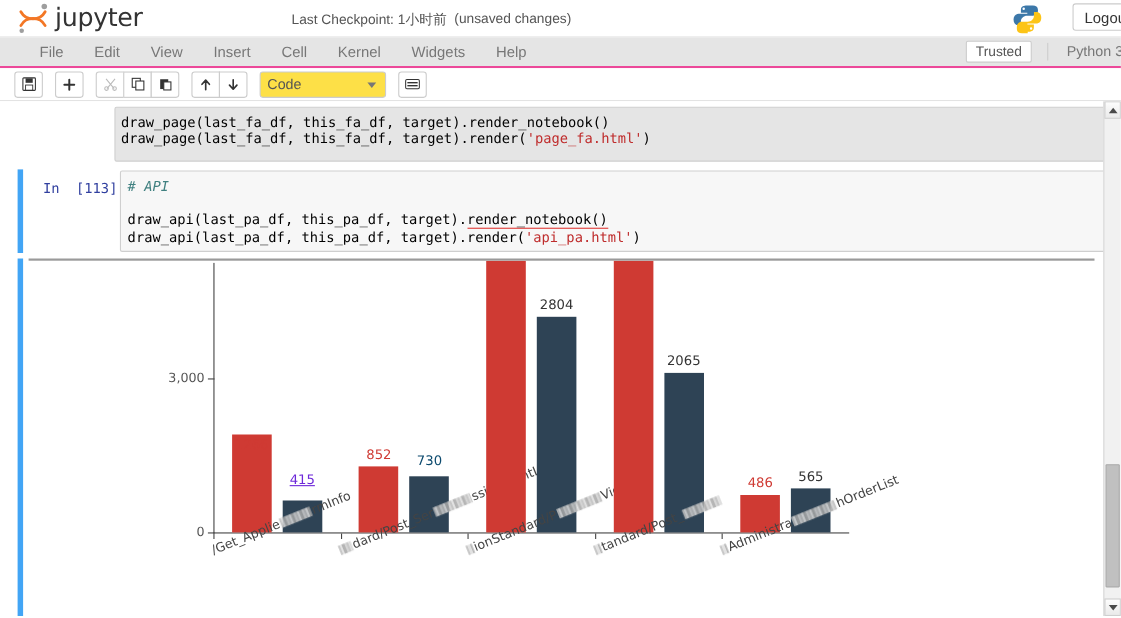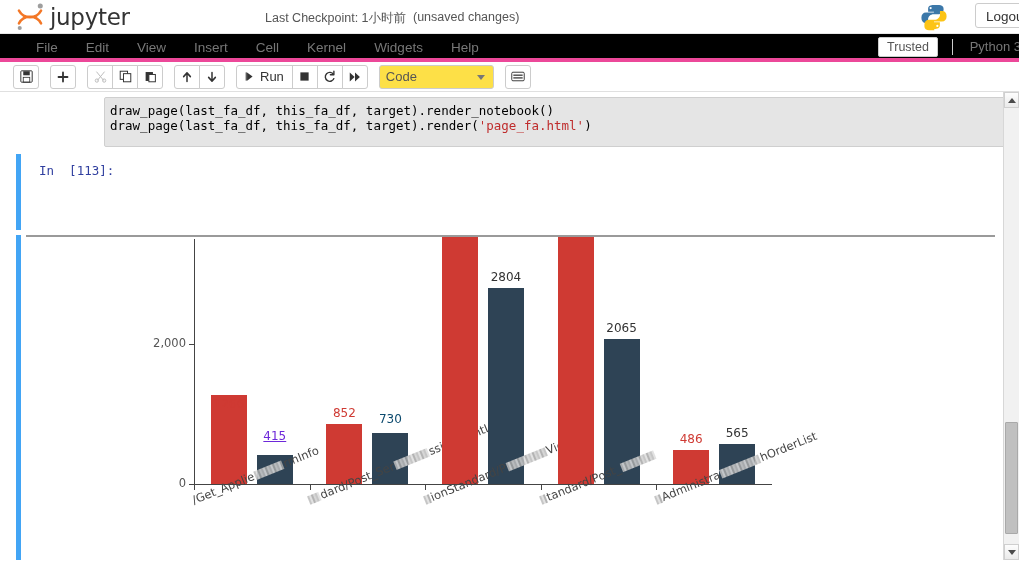--- a/index.html
+++ b/index.html
@@ -47,21 +47,21 @@
     background: #fff; color: #333; font-size: 13.5px;
     line-height: 23px; padding-left: 10px;
     font-family: "Liberation Sans", sans-serif;
     text-align: left; cursor: pointer;
     white-space: nowrap; overflow: hidden;
   }
 
   
   .menubar {
     position: relative; height: 28px;
-    background: #000000; border-bottom: 4px solid #ec4899;
+    background: #e5e5e5; border-bottom: 2px solid #ec4899;
   }
   .menu-items { display: flex; padding-left: 22px; }
   .menu-item {
     font-size: 13.5px; color: #777;
     padding: 6px 14px; cursor: pointer; white-space: nowrap;
   }
   .trusted-badge {
     position: absolute; right: 81px; top: 3px;
     border: 1px solid #ccc; border-radius: 2px;
     padding: 2px 8px; font-size: 12.5px; color: #555;
@@ -314,46 +314,20 @@
       <svg width="12" height="12" viewBox="0 0 16 16">
         <path d="M8 14V3M3.5 7.5L8 2.5l4.5 5" stroke="#333" stroke-width="2" fill="none" stroke-linecap="round" stroke-linejoin="round"></path>
       </svg>
     </div>
     <div class="tb-btn">
       <svg width="12" height="12" viewBox="0 0 16 16">
         <path d="M8 2v11M3.5 8.5L8 13.5l4.5-5" stroke="#333" stroke-width="2" fill="none" stroke-linecap="round" stroke-linejoin="round"></path>
       </svg>
     </div>
   </div>
-  <div class="tb-group">
-    <div class="tb-btn tb-run">
-      <svg width="11" height="11" viewBox="0 0 16 16">
-        <path d="M3 2l8 6-8 6z" fill="#333"></path>
-        <rect x="1" y="2" width="1.6" height="12" fill="#333"></rect>
-      </svg>
-      <span>Run</span>
-    </div>
-    <div class="tb-btn">
-      <svg width="11" height="11" viewBox="0 0 16 16">
-        <rect x="2" y="2" width="12" height="12" fill="#333"></rect>
-      </svg>
-    </div>
-    <div class="tb-btn">
-      <svg width="13" height="13" viewBox="0 0 16 16">
-        <path d="M13 5.5A5.5 5.5 0 1 0 13.6 10" fill="none" stroke="#333" stroke-width="1.7"></path>
-        <path d="M13.4 1.5v4.4h-4.3" fill="none" stroke="#333" stroke-width="1.7" stroke-linecap="round" stroke-linejoin="round"></path>
-      </svg>
-    </div>
-    <div class="tb-btn">
-      <svg width="12" height="12" viewBox="0 0 16 16">
-        <path d="M1 2l6.5 6L1 14z" fill="#333"></path>
-        <path d="M8 2l6.5 6L8 14z" fill="#333"></path>
-      </svg>
-    </div>
-  </div>
   <div class="tb-select">
     <span>Code</span>
     <span class="caret"></span>
   </div>
   <div class="tb-group">
     <div class="tb-btn">
       <svg width="14" height="11" viewBox="0 0 18 13">
         <rect x="1" y="1" width="16" height="11" rx="1.5" fill="none" stroke="#333" stroke-width="1.2"></rect>
         <rect x="3" y="4" width="12" height="1.6" fill="#333"></rect>
         <rect x="3" y="7.5" width="12" height="1.6" fill="#333"></rect>
@@ -364,31 +338,37 @@
 
 <div class="nb-body">
 
   <div class="cell-prev">
     <div class="code-line">draw_page(last_fa_df, this_fa_df, target).render_notebook()</div>
     <div class="code-line"><span>draw_page(last_fa_df, this_fa_df, target).render(</span><span class="tok-str">'page_fa.html'</span><span>)</span></div>
   </div>
 
   <div class="cell-sel">
     <div class="cell-prompt">In  [113]:</div>
+    <div class="cell-input">
+      <div class="code-line tok-com"># API</div>
+      <div class="code-line">&nbsp;</div>
+      <div class="code-line"><span>draw_api(last_pa_df, this_pa_df, target).</span><span class="red-underline">render_notebook()</span></div>
+      <div class="code-line"><span>draw_api(last_pa_df, this_pa_df, target).render(</span><span class="tok-str">'api_pa.html'</span><span>)</span></div>
+    </div>
   </div>
 
   <div class="cell-output">
     <div class="chart-panel">
       <div class="chart" id="chart">
         <div class="axis-line y-axis"></div>
         <div class="axis-line x-axis"></div>
         <div id="chart-dynamic">
             <div class="y-tick-label" style="width: 160px; left: 0px; top: 239px;">0</div>
             <div class="y-tick-mark" style="top: 247px;"></div>
-            <div class="y-tick-label" style="width: 160px; left: 0px; top: 99px;">2,000</div>
+            <div class="y-tick-label" style="width: 160px; left: 0px; top: 99px;">3,000</div>
             <div class="y-tick-mark" style="top: 107px;"></div>
             <div class="x-tick-mark" style="left: 168px;"></div>
             <div class="bar" style="left: 184.8px; width: 36px; top: 158.38px; height: 88.62px; background: rgb(207, 58, 51);"></div>
             <div class="bar-label" style="left: 172.8px; width: 60px; top: 140.38px; color: rgb(207, 58, 51); margin-top: 20px;">1266</div>
             <div class="bar" style="left: 230.8px; width: 36px; top: 217.95px; height: 29.05px; background: rgb(46, 67, 85);"></div>
             <div class="bar-label" style="left: 218.8px; width: 60px; top: 192px; color: #6d28d9; text-decoration: underline;">415</div>
             <div class="xcat-label" style="left: 163.8px; top: 257px;">/Get_Applie<span class="mosaic" style="width: 30px;"></span>rmInfo</div>
             <div class="x-tick-mark" style="left: 283.6px;"></div>
             <div class="bar" style="left: 300.4px; width: 36px; top: 187.36px; height: 59.64px; background: rgb(207, 58, 51);"></div>
             <div class="bar-label" style="left: 288.4px; width: 60px; top: 169.36px; color: rgb(207, 58, 51);">852</div>

